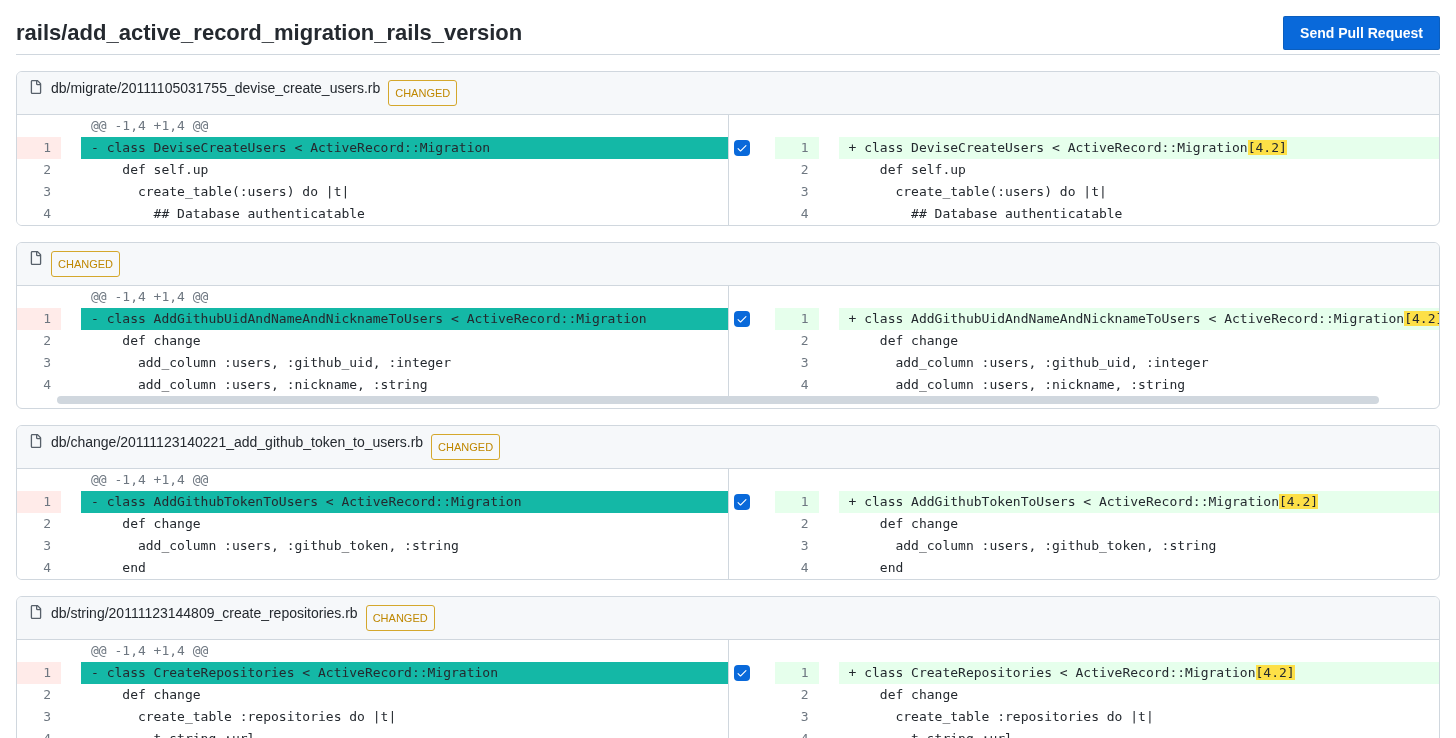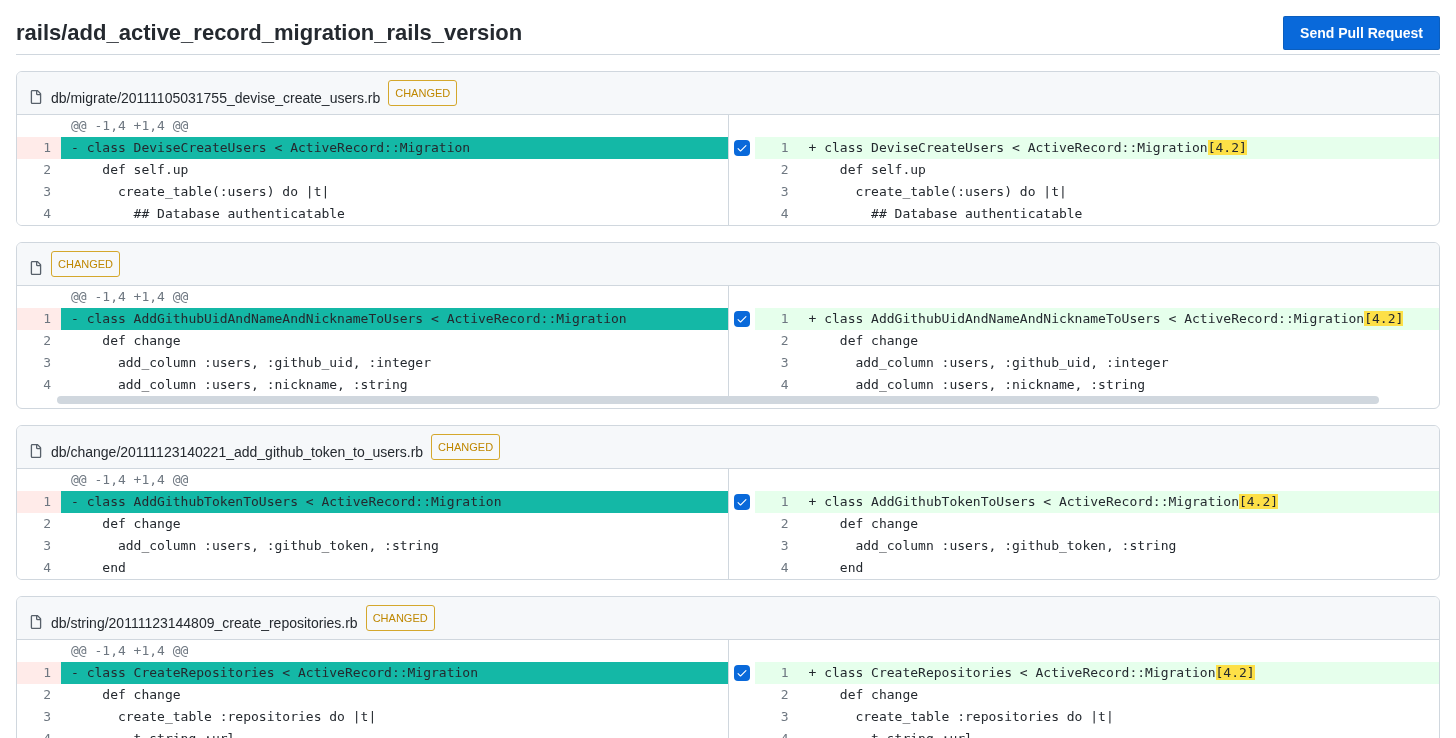--- a/index.html
+++ b/index.html
@@ -37,21 +37,21 @@
       border: 1px solid #d0d7de;
       border-radius: 6px;
       margin-bottom: 16px;
       overflow: hidden;
     }
     .file-header {
       background: #f6f8fa;
       padding: 8px 12px;
       border-bottom: 1px solid #d0d7de;
       display: flex;
-      align-items: flex-end;
+      align-items: flex-start;
       gap: 8px;
     }
     .file-icon {
       width: 14px;
       height: 16px;
       display: inline-block;
     }
     .file-path {
       font-size: 14px;
       color: #24292f;
@@ -69,20 +69,21 @@
       font-size: 13px;
       line-height: 22px;
     }
     .diff-row {
       display: flex;
     }
     .left-pane, .right-pane {
       display: flex;
       flex: 1;
       min-width: 0;
+      gap: 20px;
     }
     .left-pane { border-right: 1px solid #d0d7de; }
     .ln {
       width: 44px;
       text-align: right;
       padding-right: 10px;
       color: #6e7781;
       user-select: none;
       background: #fff;
       flex-shrink: 0;

